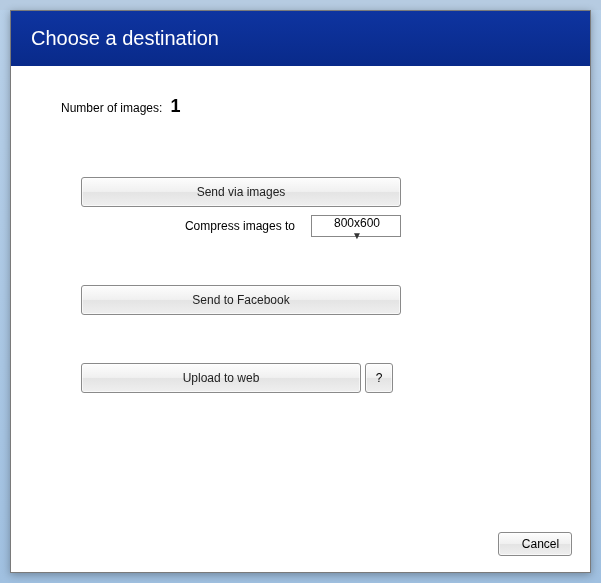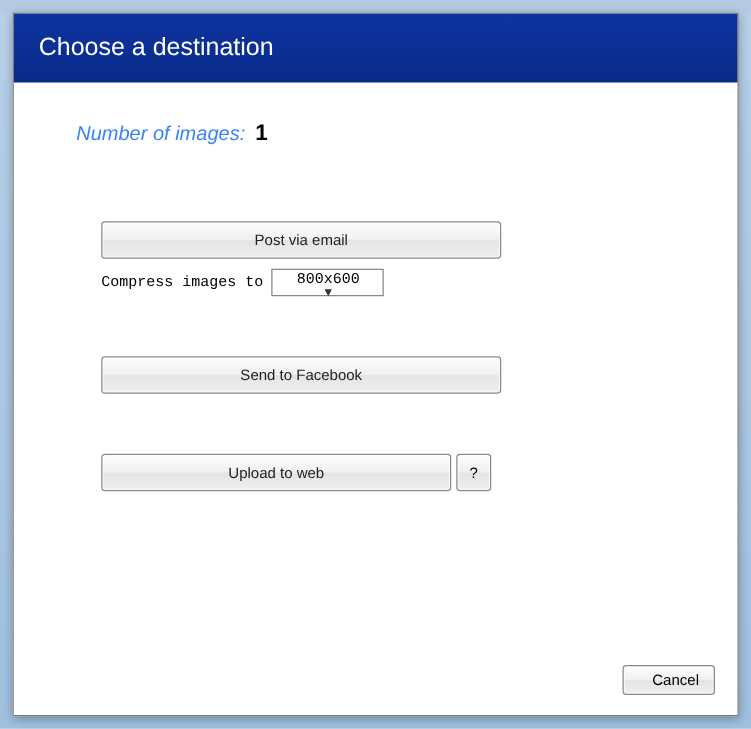--- a/index.html
+++ b/index.html
@@ -44,23 +44,22 @@
       position: relative;
     }
     .count-row {
       display: flex;
       align-items: baseline;
       gap: 8px;
       margin-bottom: 60px;
       margin-left: 10px;
     }
     .count-label {
-      font-size: 16px;
-      color: #3b82f6;
-      font-style: italic;
+      font-size: 12px;
+      color: #000000;
     }
     .count-value {
       font-size: 18px;
       font-weight: bold;
       color: #000;
     }
     .action-section {
       margin-left: 30px;
       width: 320px;
     }
@@ -72,24 +71,24 @@
       border-radius: 3px;
       font-size: 12px;
       color: #222;
       cursor: pointer;
       display: block;
       box-shadow: inset 0 0 0 1px rgba(255,255,255,0.6);
     }
     .compress-row {
       display: flex;
       align-items: center;
-      gap: 6px;
+      justify-content: flex-end;
+      gap: 16px;
       margin-top: 8px;
       width: 320px;
-      font-family: Liberation Mono, monospace;
     }
     .compress-label {
       font-size: 12px;
       color: #000;
     }
     .dropdown {
       width: 90px;
       height: 22px;
       border: 1px solid #888;
       background: #fff;
@@ -151,21 +150,21 @@
 
     <div class="dialog-body">
 
       <div class="count-row">
         <span class="count-label">Number of images:</span>
         <span class="count-value">1</span>
       </div>
 
       <div class="action-section">
 
-        <button class="big-button">Post via email</button>
+        <button class="big-button">Send via images</button>
 
         <div class="compress-row">
           <span class="compress-label">Compress images to</span>
           <div class="dropdown">
             <span>800x600</span>
             <span class="arrow">▼</span>
           </div>
         </div>
 
         <div class="spacer-lg"></div>

